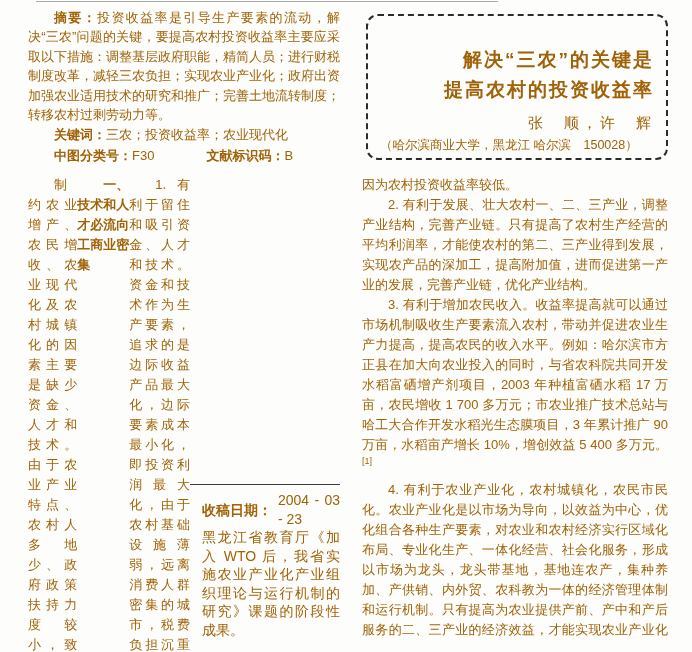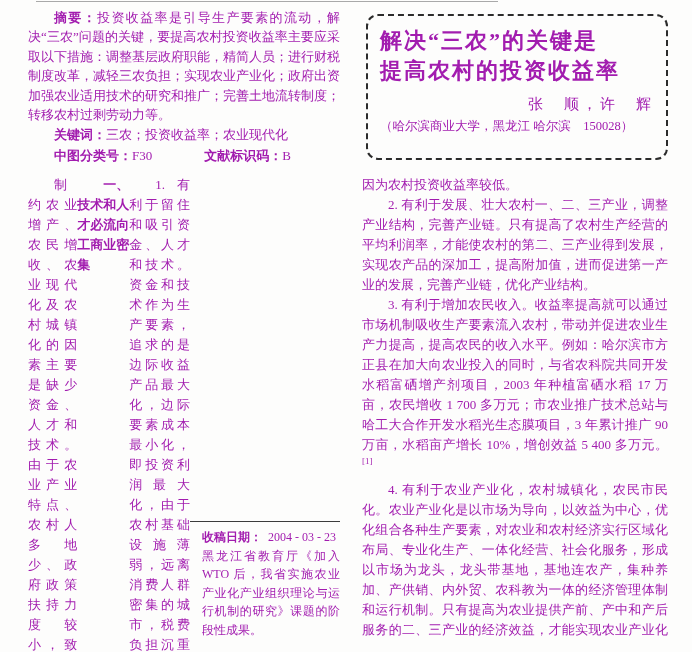--- a/index.html
+++ b/index.html
@@ -1,22 +1,22 @@
 <!DOCTYPE html>
 <html><head>
 <meta charset="utf-8">
 <style>
   * { margin:0; padding:0; box-sizing:border-box; }
   html,body { background:#ffffff; }
   .page {
     position:relative;
     width:692px; height:652px;
     background:#fdfdfc;
-    color:#a21caf;
-    font-family:Liberation Serif, serif;
+    color:#a16207;
+    font-family:Liberation Sans, sans-serif;
     padding:8px 24px 0 28px;
     overflow:hidden;
   }
   .top-rule {
     position:absolute; top:1px; left:36px;
     width:462px; height:1px; background:#a9a9a9;
   }
   .row-top { display:flex; justify-content:space-between; margin-bottom:10px; }
   .abstract-block { width:312px; font-size:13px; line-height:19.4px; }
   .abs-text { text-indent:2em; text-align:justify; }
@@ -25,43 +25,43 @@
   b { font-weight:bold; }
 
   .titlebox {
     width:302px; margin-top:6px; margin-left:6px;
     border:2px dashed #2b2b2b; border-radius:12px;
     padding:9px 12px 10px 12px;
     height:146px;
   }
   .article-id { font-size:13px; white-space:nowrap; }
   .main-title {
-    text-align:left; font-weight:bold;
-    font-size:22px; line-height:30px; letter-spacing:2px;
-    margin-top:1px;
+    text-align:right; font-weight:bold;
+    font-size:19px; line-height:30px; letter-spacing:2px;
+    margin-top:20px;
   }
   .authors {
     text-align:right; font-size:15px; letter-spacing:3px;
     margin-top:9px;
   }
   .affiliation { text-align:left; font-size:12.5px; margin-top:4px; white-space:nowrap; }
 
   .row-body { display:flex; justify-content:space-between; }
   .col-left  { width:312px; display:flex; height:468px; }
   .col-right { width:306px; height:468px; overflow:hidden; }
   .body-p {
     font-size:13px; line-height:20px; text-align:justify;
   }
   .indent { text-indent:2em; }
   .heading { font-weight:bold; text-indent:2em; }
   sup.ref { font-size:9px; position:relative; top:-4px; }
 
   .footnote { margin-top:auto; padding-bottom:4px; }
   .fn-rule { width:150px; height:1.5px; background:#3c3c3c; margin:4px 0 6px 0; }
-  .fn-line { display:flex; font-size:12px; line-height:18.5px; padding-left:12px; }
+  .fn-line { display:flex; font-size:14px; line-height:18.5px; padding-left:12px;align-items:center; }
   .fn-label { flex:0 0 auto; white-space:nowrap; margin-right:6px; font-weight:bold; }
   .fn-text { text-align:justify; }
 </style>
 </head>
 <body>
 
 <div class="page">
   <div class="top-rule"></div>
 
   <div class="row-top">

